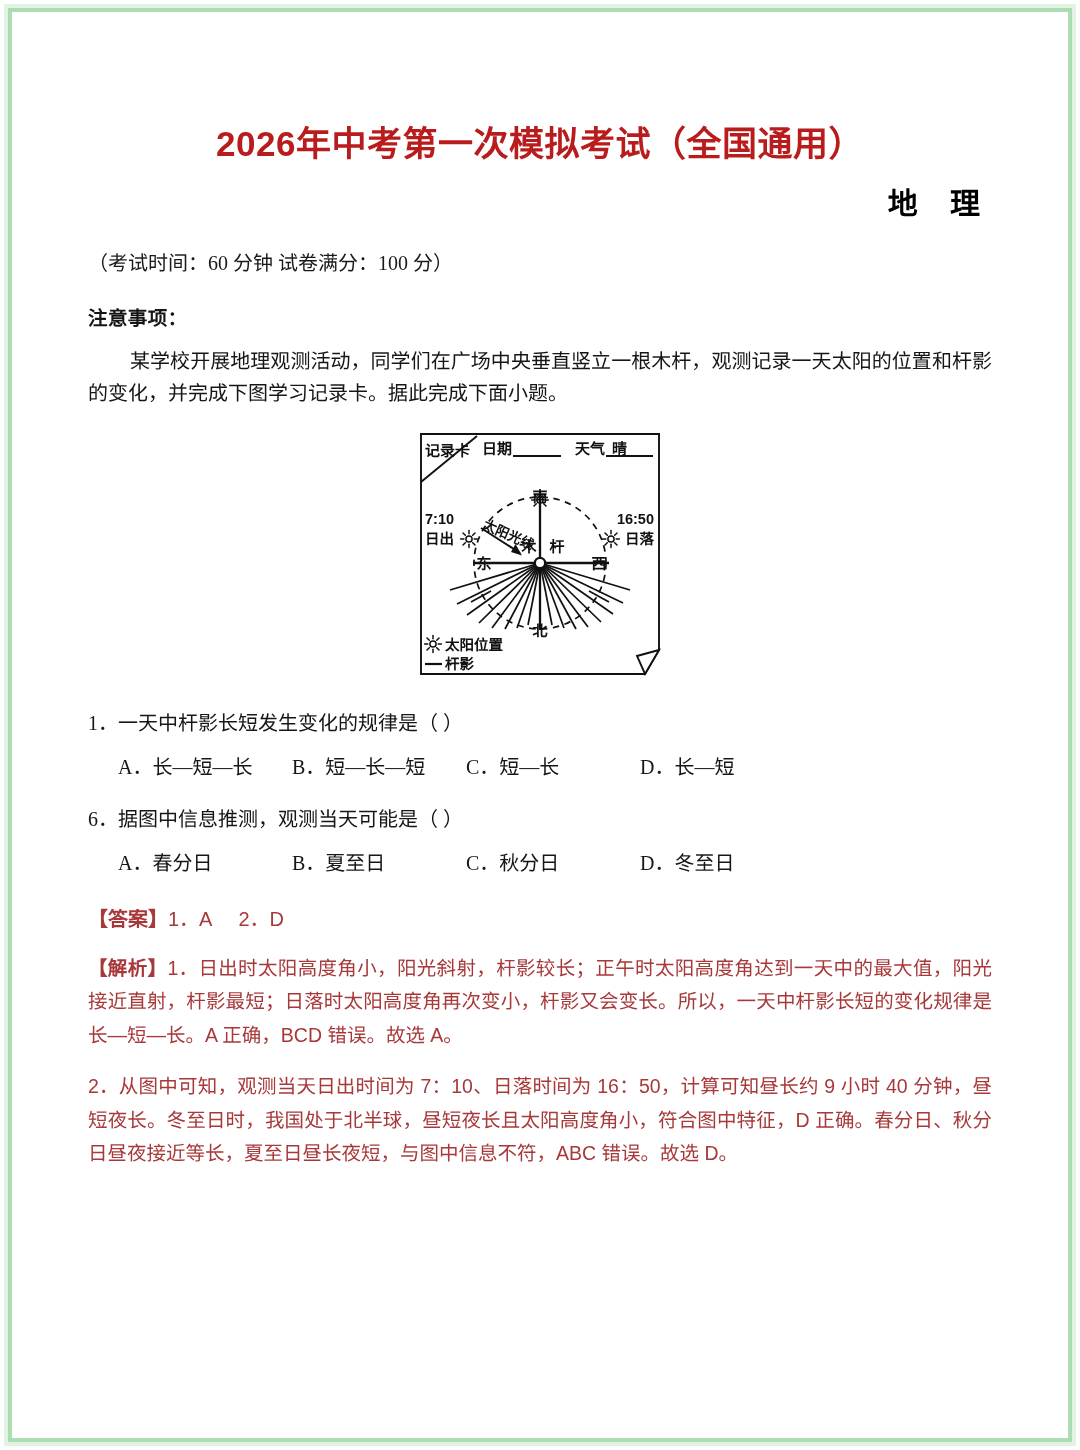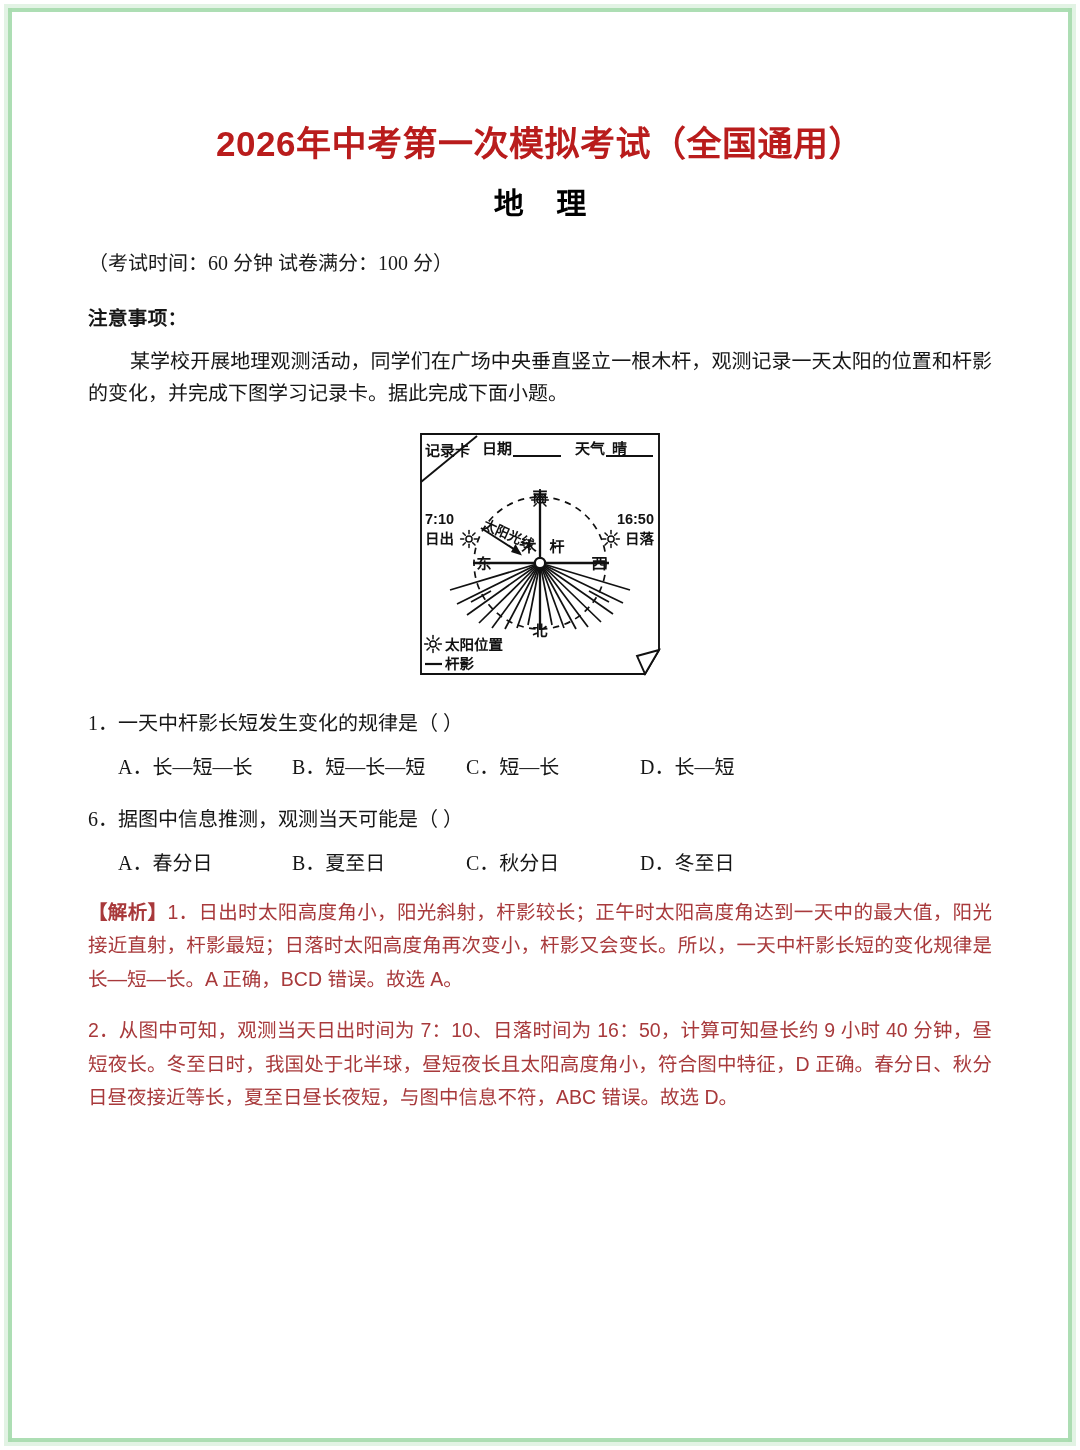--- a/index.html
+++ b/index.html
@@ -56,21 +56,21 @@
     text-align: center;
     font-family: "Liberation Sans", "DejaVu Sans", sans-serif;
     font-weight: bold;
     font-size: 35px;
     letter-spacing: .5px;
     line-height: 1.28;
     color: #b91c1c;
   }
   .doc-subject {
     margin: 12px 0 0 0;
-    text-align: center;
+    text-align: right;
     font-family: "Liberation Sans", "DejaVu Sans", sans-serif;
     font-weight: bold;
     font-size: 30px;
     letter-spacing: 12px;
     text-indent: 12px;
     color: #000;
   }
   .doc-meta {
     margin: 24px 0 0 0;
     text-align: left;
@@ -298,20 +298,23 @@
 
     <div class="question">6．据图中信息推测，观测当天可能是（ ）</div>
     <div class="options">
       <span class="opt">A．春分日</span>
       <span class="opt">B．夏至日</span>
       <span class="opt">C．秋分日</span>
       <span class="opt">D．冬至日</span>
     </div>
 
     <div class="answer-block">
+      <div class="answer-line">
+        <span class="tag">【答案】</span><span>1．A</span><span class="gap"></span><span>2．D</span>
+      </div>
 
       <p class="analysis-para">
         <span class="tag">【解析】</span><span>1．日出时太阳高度角小，阳光斜射，杆影较长；正午时太阳高度角达到一天中的最大值，阳光接近直射，杆影最短；日落时太阳高度角再次变小，杆影又会变长。所以，一天中杆影长短的变化规律是长—短—长。A 正确，BCD 错误。故选 A。</span>
       </p>
 
       <p class="analysis-para">
         <span>2．从图中可知，观测当天日出时间为 7：10、日落时间为 16：50，计算可知昼长约 9 小时 40 分钟，昼短夜长。冬至日时，我国处于北半球，昼短夜长且太阳高度角小，符合图中特征，D 正确。春分日、秋分日昼夜接近等长，夏至日昼长夜短，与图中信息不符，ABC 错误。故选 D。</span>
       </p>
     </div>
 

